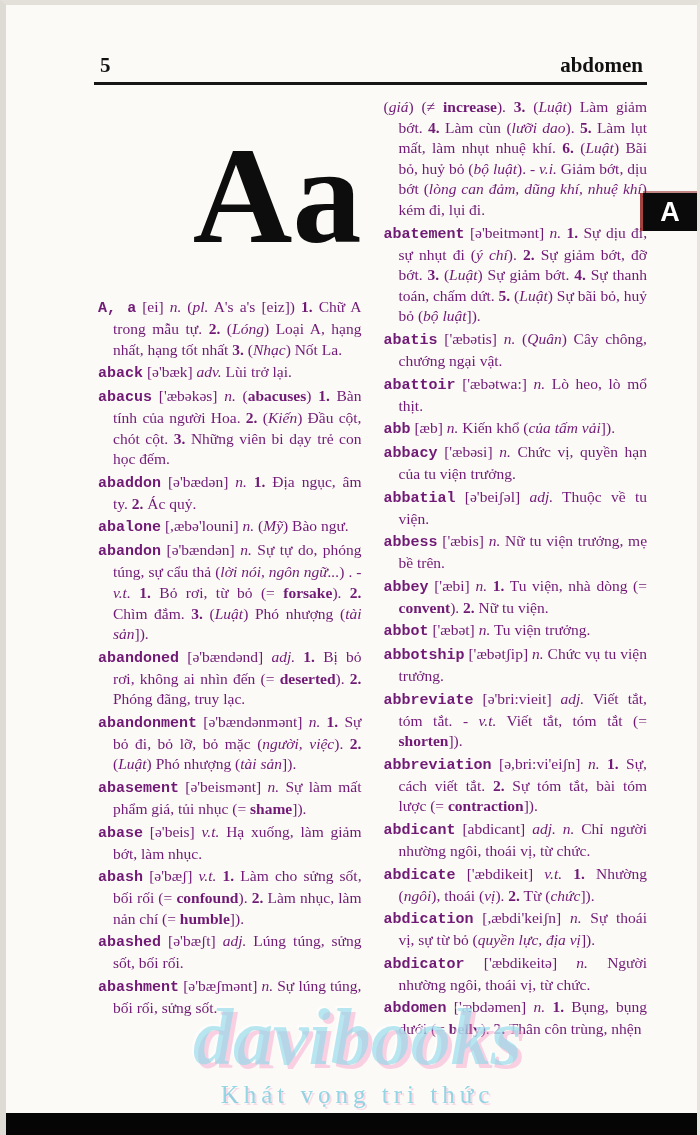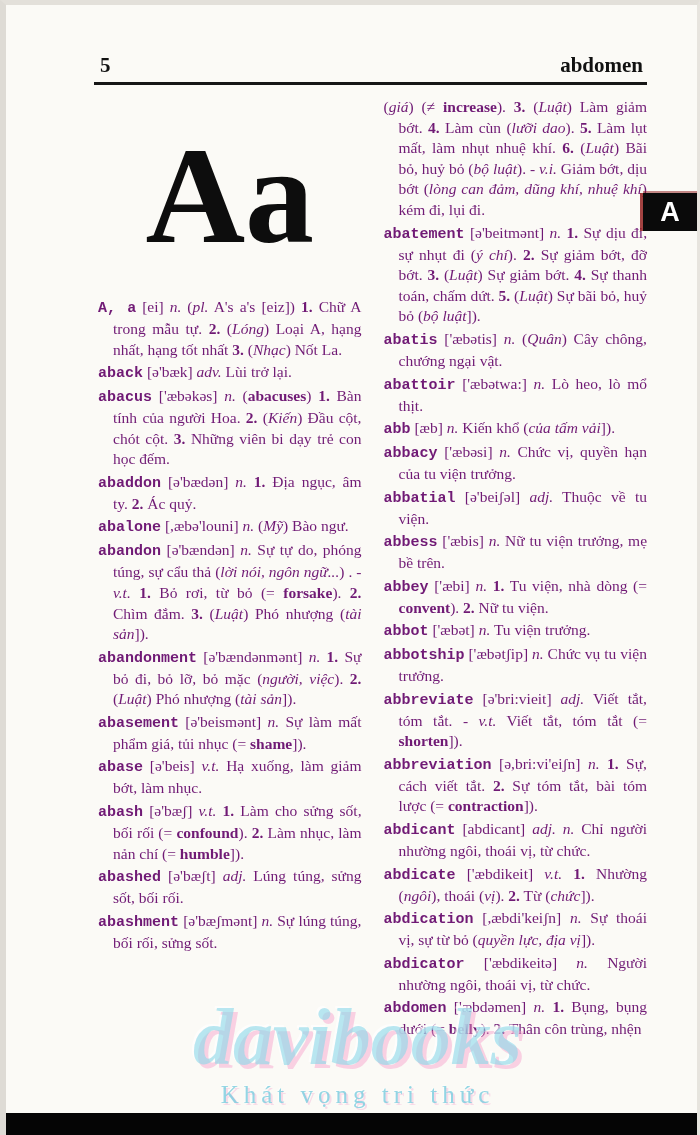--- a/index.html
+++ b/index.html
@@ -14,21 +14,21 @@
     position: absolute; top: 48px; left: 94px; right: 54px;
     display: flex; justify-content: space-between; align-items: baseline;
   }
   .page-num { font-weight: bold; font-size: 21px; color: #111; }
   .guide-word { font-weight: bold; font-size: 21px; color: #111; }
   .header-rule { position: absolute; top: 77px; left: 88px; right: 50px; height: 3px; background: #161616; }
   .content { position: absolute; top: 92px; left: 92px; right: 50px; display: flex; gap: 22px; }
   .col { flex: 1; min-width: 0; }
   .big-letter {
     font-family: "Liberation Serif", serif; font-weight: bold;
-    font-size: 138px; line-height: 1; text-align: center;
+    font-size: 138px; line-height: 1; text-align: right;
     padding: 30px 0 32px; color: #0d0d0d;
   }
   .entry {
     font-size: 15.5px; line-height: 1.33; text-align: justify;
     padding-left: 15px; text-indent: -15px; margin-bottom: 2px; color: #701a75;
   }
   .seg-h { font-family: Liberation Mono, monospace; font-weight: bold; font-size: 15px; }
   .seg-b { font-weight: bold; }
   .seg-i { font-style: italic; }
   .thumb-tab {
@@ -65,20 +65,21 @@
 
   <div class="content">
     <div class="col" id="col-left">
       <div class="big-letter">Aa</div>
     <p class="entry"><span class="seg-h">A, a</span><span class="seg-n"> [ei] </span><span class="seg-i">n.</span><span class="seg-n"> (</span><span class="seg-i">pl.</span><span class="seg-n"> A's a's [eiz]) </span><span class="seg-b">1.</span><span class="seg-n"> Chữ A trong mẫu tự. </span><span class="seg-b">2.</span><span class="seg-n"> (</span><span class="seg-i">Lóng</span><span class="seg-n">) Loại A, hạng nhất, hạng tốt nhất </span><span class="seg-b">3.</span><span class="seg-n"> (</span><span class="seg-i">Nhạc</span><span class="seg-n">) Nốt La.</span></p>
         <p class="entry"><span class="seg-h">aback</span><span class="seg-n"> [ə'bæk] </span><span class="seg-i">adv.</span><span class="seg-n"> Lùi trở lại.</span></p>
         <p class="entry"><span class="seg-h">abacus</span><span class="seg-n"> ['æbəkəs] </span><span class="seg-i">n.</span><span class="seg-n"> (</span><span class="seg-b">abacuses</span><span class="seg-n">) </span><span class="seg-b">1.</span><span class="seg-n"> Bàn tính của người Hoa. </span><span class="seg-b">2.</span><span class="seg-n"> (</span><span class="seg-i">Kiến</span><span class="seg-n">) Đầu cột, chót cột. </span><span class="seg-b">3.</span><span class="seg-n"> Những viên bi dạy trẻ con học đếm.</span></p>
         <p class="entry"><span class="seg-h">abaddon</span><span class="seg-n"> [ə'bædən] </span><span class="seg-i">n.</span><span class="seg-n"> </span><span class="seg-b">1.</span><span class="seg-n"> Địa ngục, âm ty. </span><span class="seg-b">2.</span><span class="seg-n"> Ác quỷ.</span></p>
         <p class="entry"><span class="seg-h">abalone</span><span class="seg-n"> [,æbə'louni] </span><span class="seg-i">n.</span><span class="seg-n"> (</span><span class="seg-i">Mỹ</span><span class="seg-n">) Bào ngư.</span></p>
         <p class="entry"><span class="seg-h">abandon</span><span class="seg-n"> [ə'bændən] </span><span class="seg-i">n.</span><span class="seg-n"> Sự tự do, phóng túng, sự cẩu thả (</span><span class="seg-i">lời nói, ngôn ngữ...</span><span class="seg-n">) . - </span><span class="seg-i">v.t.</span><span class="seg-n"> </span><span class="seg-b">1.</span><span class="seg-n"> Bỏ rơi, từ bỏ (= </span><span class="seg-b">forsake</span><span class="seg-n">). </span><span class="seg-b">2.</span><span class="seg-n"> Chìm đắm. </span><span class="seg-b">3.</span><span class="seg-n"> (</span><span class="seg-i">Luật</span><span class="seg-n">) Phó nhượng (</span><span class="seg-i">tài sản</span><span class="seg-n">]).</span></p>
+        <p class="entry"><span class="seg-h">abandoned</span><span class="seg-n"> [ə'bændənd] </span><span class="seg-i">adj.</span><span class="seg-n"> </span><span class="seg-b">1.</span><span class="seg-n"> Bị bỏ rơi, không ai nhìn đến (= </span><span class="seg-b">deserted</span><span class="seg-n">). </span><span class="seg-b">2.</span><span class="seg-n"> Phóng đãng, truy lạc.</span></p>
         <p class="entry"><span class="seg-h">abandonment</span><span class="seg-n"> [ə'bændənmənt] </span><span class="seg-i">n.</span><span class="seg-n"> </span><span class="seg-b">1.</span><span class="seg-n"> Sự bỏ đi, bỏ lỡ, bỏ mặc (</span><span class="seg-i">người, việc</span><span class="seg-n">). </span><span class="seg-b">2.</span><span class="seg-n"> (</span><span class="seg-i">Luật</span><span class="seg-n">) Phó nhượng (</span><span class="seg-i">tài sản</span><span class="seg-n">]).</span></p>
         <p class="entry"><span class="seg-h">abasement</span><span class="seg-n"> [ə'beismənt] </span><span class="seg-i">n.</span><span class="seg-n"> Sự làm mất phẩm giá, tủi nhục (= </span><span class="seg-b">shame</span><span class="seg-n">]).</span></p>
         <p class="entry"><span class="seg-h">abase</span><span class="seg-n"> [ə'beis] </span><span class="seg-i">v.t.</span><span class="seg-n"> Hạ xuống, làm giảm bớt, làm nhục.</span></p>
         <p class="entry"><span class="seg-h">abash</span><span class="seg-n"> [ə'bæʃ] </span><span class="seg-i">v.t.</span><span class="seg-n"> </span><span class="seg-b">1.</span><span class="seg-n"> Làm cho sửng sốt, bối rối (= </span><span class="seg-b">confound</span><span class="seg-n">). </span><span class="seg-b">2.</span><span class="seg-n"> Làm nhục, làm nản chí (= </span><span class="seg-b">humble</span><span class="seg-n">]).</span></p>
         <p class="entry"><span class="seg-h">abashed</span><span class="seg-n"> [ə'bæʃt] </span><span class="seg-i">adj.</span><span class="seg-n"> Lúng túng, sửng sốt, bối rối.</span></p>
         <p class="entry"><span class="seg-h">abashment</span><span class="seg-n"> [ə'bæʃmənt] </span><span class="seg-i">n.</span><span class="seg-n"> Sự lúng túng, bối rối, sửng sốt.</span></p>
       </div>
     <div class="col" id="col-right">
         <p class="entry"><span class="seg-n">(</span><span class="seg-i">giá</span><span class="seg-n">) (≠ </span><span class="seg-b">increase</span><span class="seg-n">). </span><span class="seg-b">3.</span><span class="seg-n"> (</span><span class="seg-i">Luật</span><span class="seg-n">) Làm giảm bớt. </span><span class="seg-b">4.</span><span class="seg-n"> Làm cùn (</span><span class="seg-i">lưỡi dao</span><span class="seg-n">). </span><span class="seg-b">5.</span><span class="seg-n"> Làm lụt mất, làm nhụt nhuệ khí. </span><span class="seg-b">6.</span><span class="seg-n"> (</span><span class="seg-i">Luật</span><span class="seg-n">) Bãi bỏ, huỷ bỏ (</span><span class="seg-i">bộ luật</span><span class="seg-n">). - </span><span class="seg-i">v.i.</span><span class="seg-n"> Giảm bớt, dịu bớt (</span><span class="seg-i">lòng can đảm, dũng khí, nhuệ khí</span><span class="seg-n">) kém đi, lụi đi.</span></p>
         <p class="entry"><span class="seg-h">abatement</span><span class="seg-n"> [ə'beitmənt] </span><span class="seg-i">n.</span><span class="seg-n"> </span><span class="seg-b">1.</span><span class="seg-n"> Sự dịu đi, sự nhụt đi (</span><span class="seg-i">ý chí</span><span class="seg-n">). </span><span class="seg-b">2.</span><span class="seg-n"> Sự giảm bớt, đỡ bớt. </span><span class="seg-b">3.</span><span class="seg-n"> (</span><span class="seg-i">Luật</span><span class="seg-n">) Sự giảm bớt. </span><span class="seg-b">4.</span><span class="seg-n"> Sự thanh toán, chấm dứt. </span><span class="seg-b">5.</span><span class="seg-n"> (</span><span class="seg-i">Luật</span><span class="seg-n">) Sự bãi bỏ, huỷ bỏ (</span><span class="seg-i">bộ luật</span><span class="seg-n">]).</span></p>

